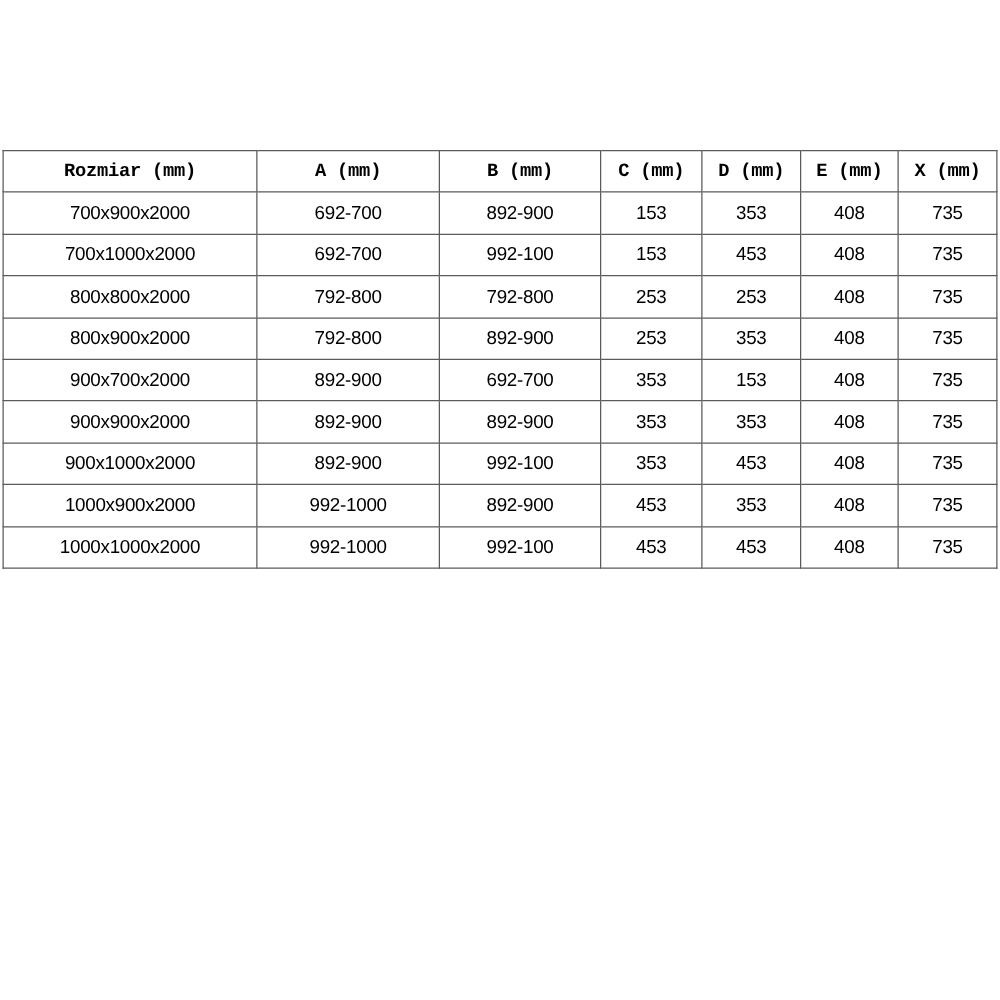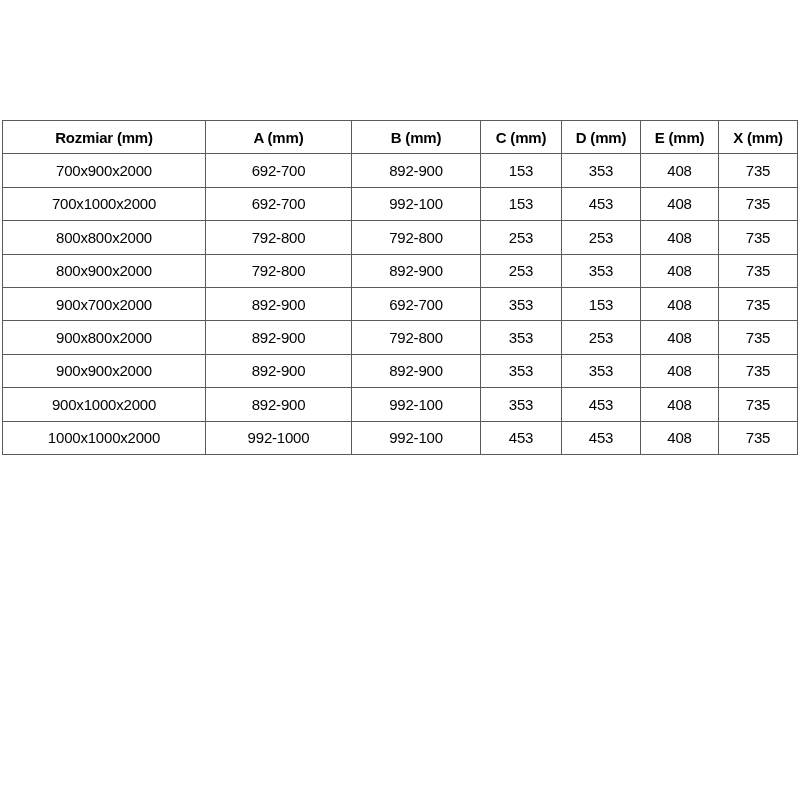--- a/index.html
+++ b/index.html
@@ -33,20 +33,21 @@
     padding: 0;
     height: 32.4px;
     font-size: 15px;
     letter-spacing: -0.2px;
     background: #ffffff;
     overflow: hidden;
     white-space: nowrap;
   }
   table.spec th {
     font-weight: bold;
+    font-family: Liberation Mono, monospace;
   }
 </style>
 </head>
 <body>
 
 <div class="table-wrap">
   <table class="spec">
     <colgroup id="colgroup">
         <col style="width: 203px;">
         <col style="width: 146px;">
@@ -107,47 +108,47 @@
         <tr>
           <td>900x700x2000</td>
           <td>892-900</td>
           <td>692-700</td>
           <td>353</td>
           <td>153</td>
           <td>408</td>
           <td>735</td>
         </tr>
         <tr>
-          <td>900x800x2000</td>
-          <td>892-900</td>
-          <td>792-800</td>
-          <td>353</td>
-          <td>253</td>
-          <td>408</td>
-          <td>735</td>
-        </tr>
-        <tr>
           <td>900x900x2000</td>
           <td>892-900</td>
           <td>892-900</td>
           <td>353</td>
           <td>353</td>
           <td>408</td>
           <td>735</td>
         </tr>
         <tr>
           <td>900x1000x2000</td>
           <td>892-900</td>
           <td>992-100</td>
           <td>353</td>
           <td>453</td>
           <td>408</td>
           <td>735</td>
         </tr>
         <tr>
+          <td>1000x900x2000</td>
+          <td>992-1000</td>
+          <td>892-900</td>
+          <td>453</td>
+          <td>353</td>
+          <td>408</td>
+          <td>735</td>
+        </tr>
+        <tr>
           <td>1000x1000x2000</td>
           <td>992-1000</td>
           <td>992-100</td>
           <td>453</td>
           <td>453</td>
           <td>408</td>
           <td>735</td>
         </tr>
       </tbody>
   </table>

